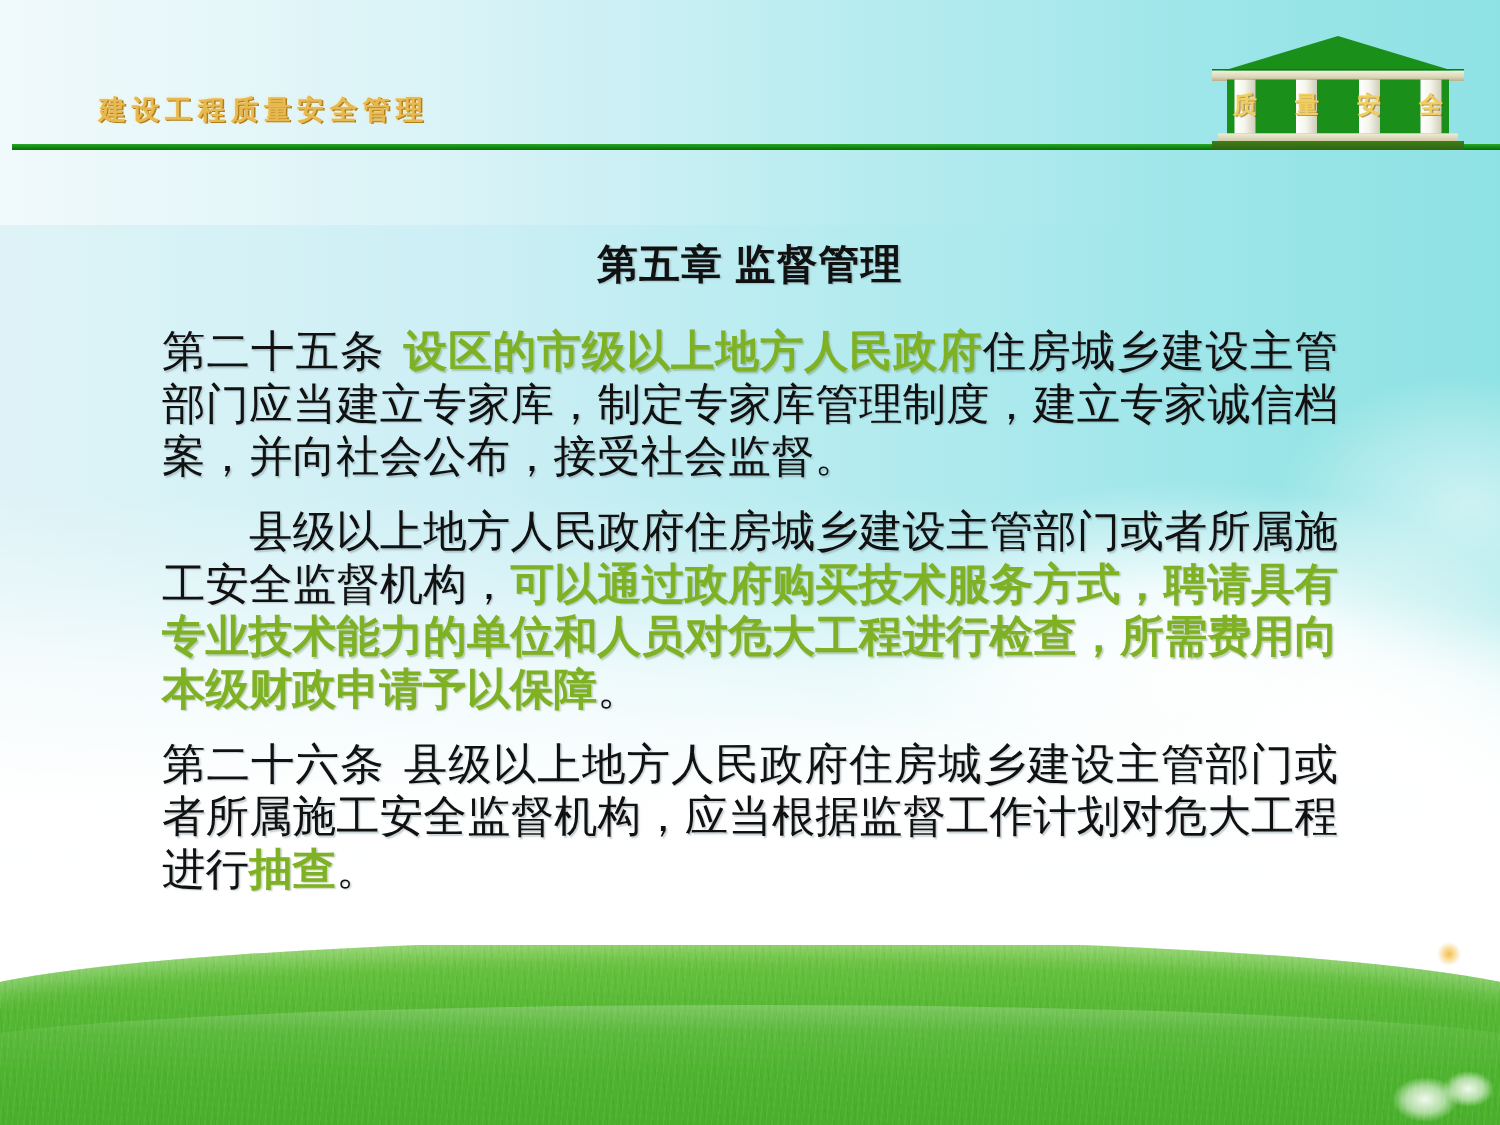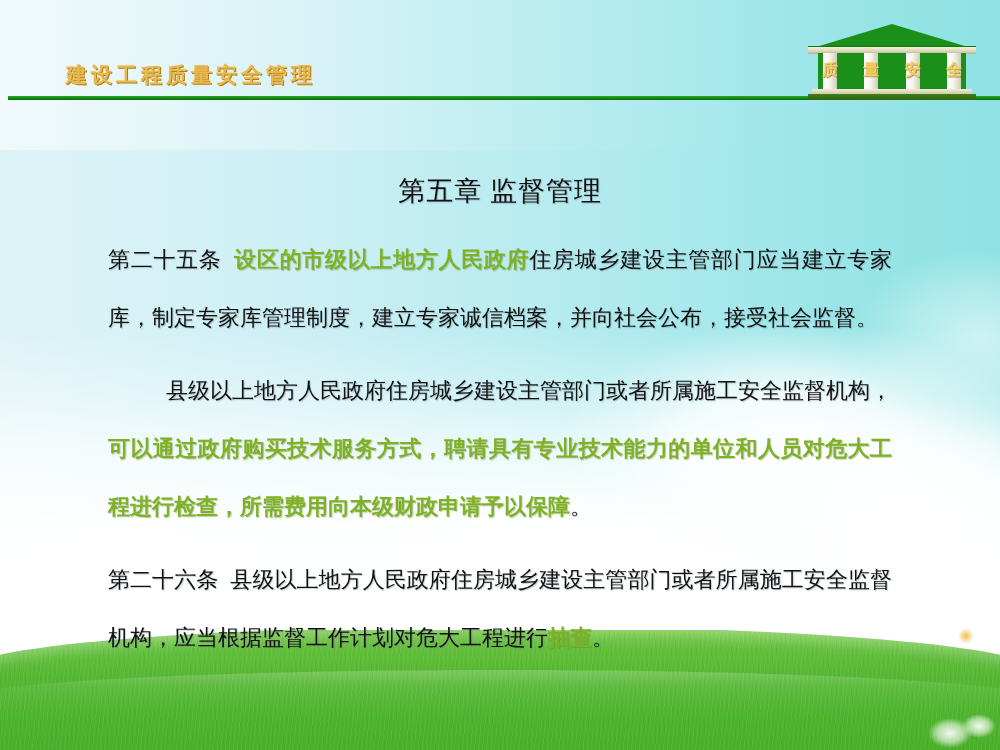--- a/index.html
+++ b/index.html
@@ -152,21 +152,21 @@
         rgba(240,180,40,0.00) 100%);
     border-radius: 50%;
   }
 
   
   .header-title {
     position: absolute;
     left: 66px;
     top: 61px;
     font-family: "Liberation Serif", "DejaVu Serif", serif;
-    font-size: 21px;
+    font-size: 18px;
     font-weight: bold;
     letter-spacing: 4px;
     color: #e8b950;
     text-shadow:
        1px 1px 0 #b07f1c,
        0 0 2px rgba(255,225,150,0.9);
     white-space: nowrap;
   }
   .header-rule {
     position: absolute;
@@ -244,36 +244,35 @@
   
   .content {
     position: absolute;
     left: 108px;
     top: 158px;
     width: 784px;
   }
   .chapter-title {
     text-align: center;
     font-size: 27px;
-    font-weight: normal;
+    font-weight: bold;
     color: #111111;
     letter-spacing: 1px;
-    margin: 15px 0 24px 0;
+    margin: 0 0 24px 0;
     text-shadow: 1px 1px 1px rgba(120,140,150,0.45);
   }
   .para {
-    font-size: 22px;
-    line-height: 58px;
+    font-size: 29px;
+    line-height: 35px;
     color: #111111;
     margin: 0 0 15px 0;
     letter-spacing: 0px;
     text-shadow: 1px 1px 1px rgba(110,135,145,0.40);
     text-align: justify;
     text-justify: inter-ideograph;
-    font-family: Liberation Mono, monospace;
   }
   .para.indent { text-indent: 58px; }
   .para:last-child { margin-bottom: 0; }
 
   .hl {
     color: #7fb125;
     font-weight: bold;
     text-shadow: 1px 1px 1px rgba(90,120,60,0.35);
   }
   .gap { display: inline-block; width: 12px; }

